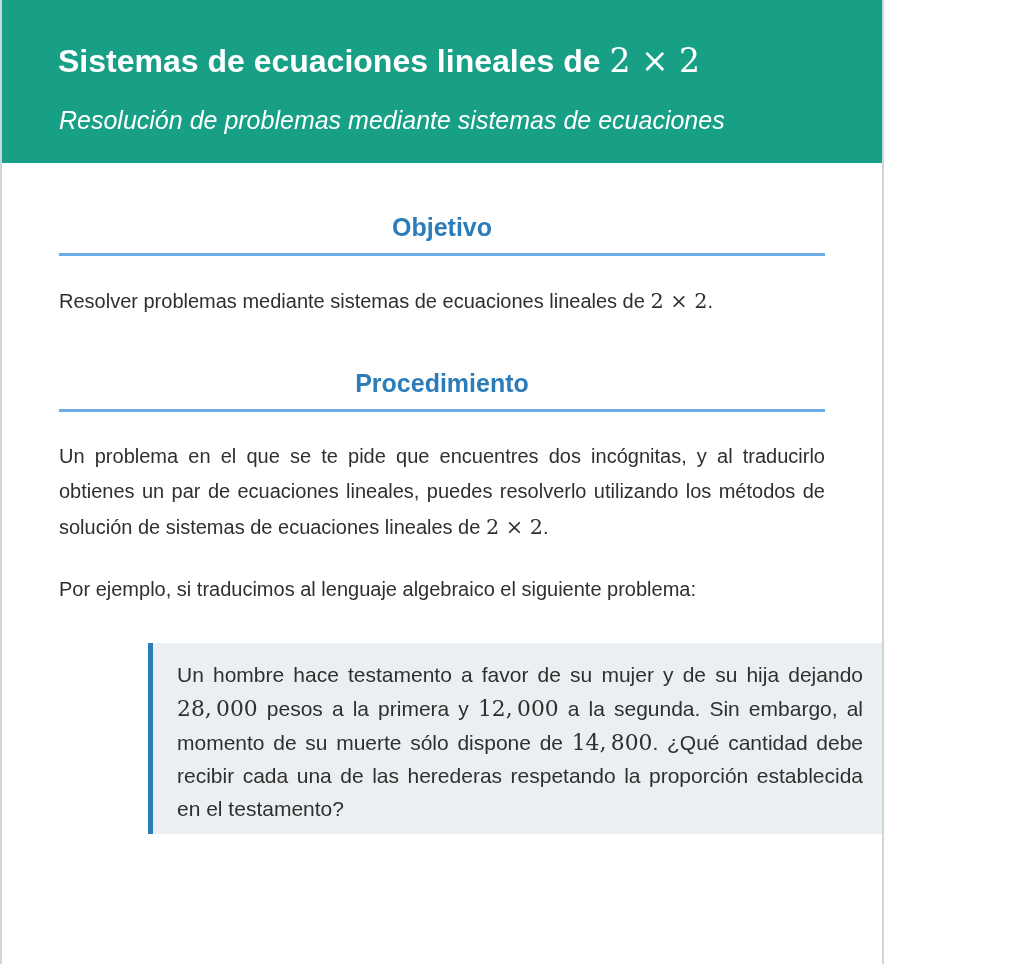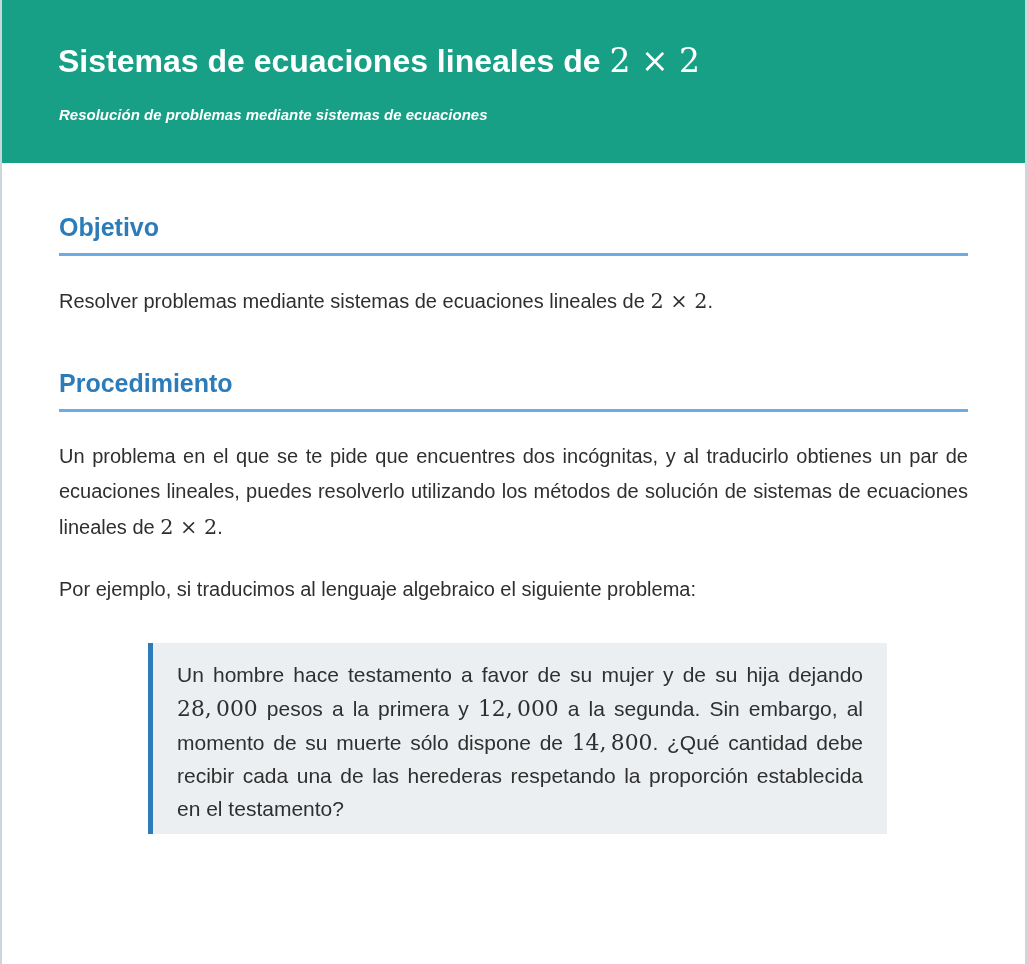--- a/index.html
+++ b/index.html
@@ -2,21 +2,21 @@
 <html lang="es"><head>
 <meta charset="utf-8">
 <style>
   html, body {
     margin: 0;
     padding: 0;
     background: #ffffff;
     font-family: "Liberation Sans", sans-serif;
   }
   .page {
-    width: 1027px;
+    width: 884px;
     height: 964px;
     box-sizing: border-box;
     border-left: 2px solid #ccd7db;
     border-right: 2px solid #ccd7db;
     background: #ffffff;
     overflow: hidden;
   }
   
   .banner {
     background: #18a086;
@@ -32,35 +32,36 @@
     line-height: 1.15;
   }
   .math-title {
     font-family: "DejaVu Serif", serif;
     font-weight: normal;
     font-size: 33px;
   }
   .subtitle {
     margin: 26px 0 0 1px;
     color: #ffffff;
-    font-size: 15px;
+    font-size: 25px;
     font-style: italic;
-    font-weight: bold;
+    font-weight: normal;
   }
   
   .content {
     padding: 0 57px;
   }
   .section-heading {
     color: #2b7cb9;
     font-size: 25px;
     font-weight: bold;
     margin: 50px 0 0 0;
     padding-bottom: 11px;
     border-bottom: 3px solid #6cace4;
+    text-align: center;
   }
   .body-text {
     margin: 27px 0 0 0;
     font-size: 20px;
     line-height: 1.74;
     color: #2f2f2f;
     text-align: justify;
   }
   .math {
     font-family: "DejaVu Serif", serif;

